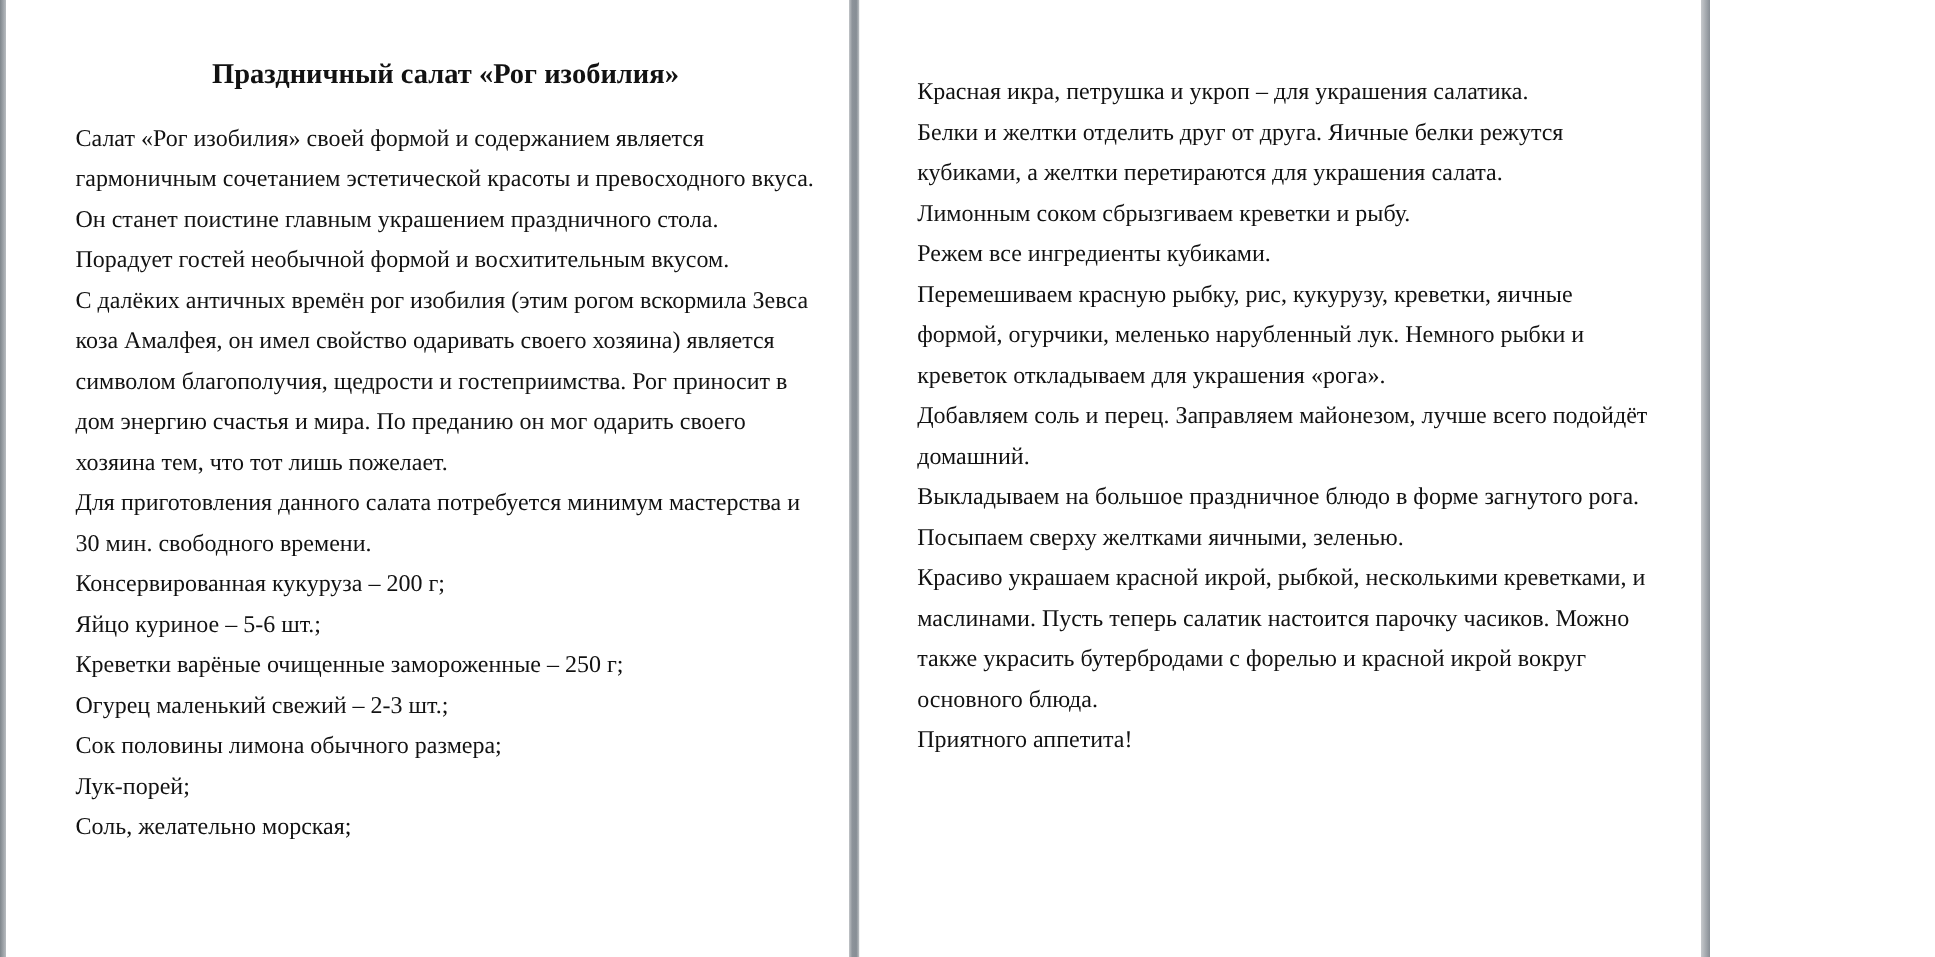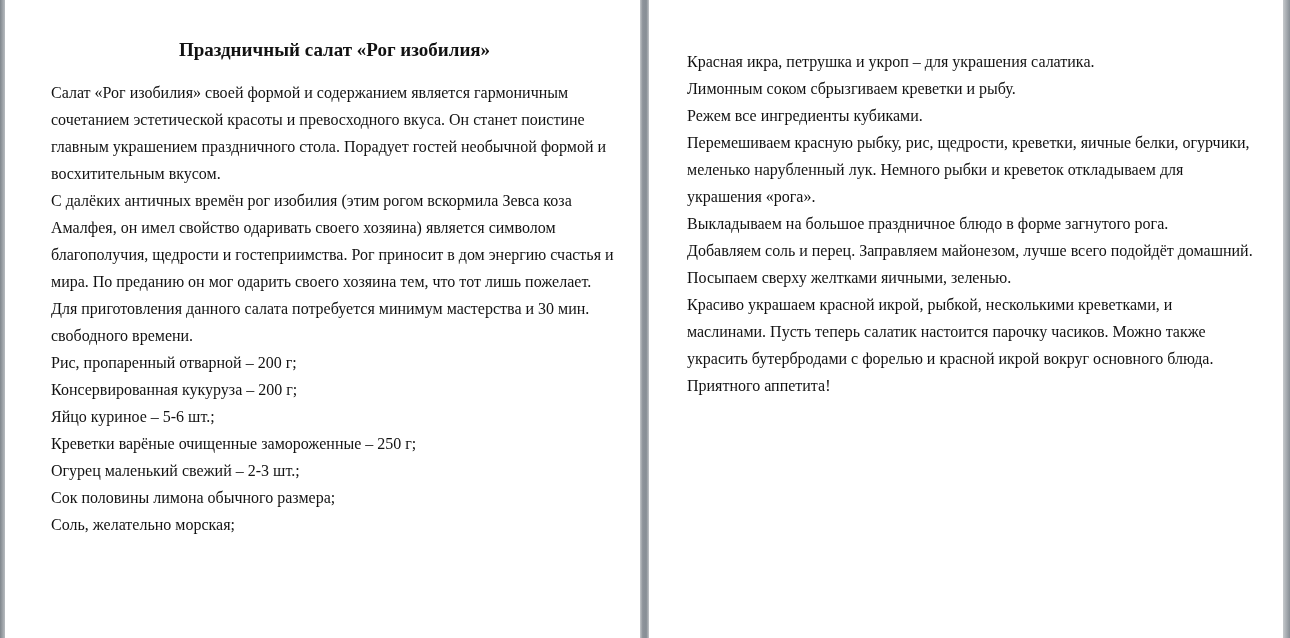--- a/index.html
+++ b/index.html
@@ -9,21 +9,21 @@
   }
   body {
     width: 1290px;
     height: 638px;
     overflow: hidden;
     font-family: "Liberation Serif", serif;
     color: #121212;
   }
   .canvas {
     position: relative;
-    width: 1290px;
+    width: 1140px;
     height: 638px;
     display: flex;
     flex-direction: row;
     align-items: stretch;
   }
   .edge-strip-left {
     width: 5px;
     background: linear-gradient(to right, #7f868c, #b8bcc0);
   }
   .edge-strip-right {
@@ -68,40 +68,41 @@
 
 <div class="canvas">
   <div class="edge-strip-left"></div>
 
   <div class="page page-1">
     <h1 class="doc-title">Праздничный салат «Рог изобилия»</h1>
     <div>
         <p class="para">Салат «Рог изобилия» своей формой и содержанием является гармоничным сочетанием эстетической красоты и превосходного вкуса. Он станет поистине главным украшением праздничного стола. Порадует гостей необычной формой и восхитительным вкусом.</p>
         <p class="para">С далёких античных времён рог изобилия (этим рогом вскормила Зевса коза Амалфея, он имел свойство одаривать своего хозяина) является символом благополучия, щедрости и гостеприимства. Рог приносит в дом энергию счастья и мира. По преданию он мог одарить своего хозяина тем, что тот лишь пожелает.</p>
         <p class="para">Для приготовления данного салата потребуется минимум мастерства и 30 мин. свободного времени.</p>
-        <p class="para">Рис, пропаренный отварной – 200 г;</p>
         <p class="para">Консервированная кукуруза – 200 г;</p>
         <p class="para">Яйцо куриное – 5-6 шт.;</p>
         <p class="para">Креветки варёные очищенные замороженные – 250 г;</p>
         <p class="para">Огурец маленький свежий – 2-3 шт.;</p>
         <p class="para">Сок половины лимона обычного размера;</p>
+        <p class="para">Лук-порей;</p>
         <p class="para">Соль, желательно морская;</p>
       </div>
   </div>
 
   <div class="page-gutter"></div>
 
   <div class="page page-2">
     <div>
         <p class="para">Красная икра, петрушка и укроп – для украшения салатика.</p>
+        <p class="para">Белки и желтки отделить друг от друга. Яичные белки режутся кубиками, а желтки перетираются для украшения салата.</p>
         <p class="para">Лимонным соком сбрызгиваем креветки и рыбу.</p>
         <p class="para">Режем все ингредиенты кубиками.</p>
-        <p class="para">Перемешиваем красную рыбку, рис, щедрости, креветки, яичные белки, огурчики, меленько нарубленный лук. Немного рыбки и креветок откладываем для украшения «рога».</p>
+        <p class="para">Перемешиваем красную рыбку, рис, кукурузу, креветки, яичные формой, огурчики, меленько нарубленный лук. Немного рыбки и креветок откладываем для украшения «рога».</p>
+        <p class="para">Добавляем соль и перец. Заправляем майонезом, лучше всего подойдёт домашний.</p>
         <p class="para">Выкладываем на большое праздничное блюдо в форме загнутого рога.</p>
-        <p class="para">Добавляем соль и перец. Заправляем майонезом, лучше всего подойдёт домашний.</p>
         <p class="para">Посыпаем сверху желтками яичными, зеленью.</p>
         <p class="para">Красиво украшаем красной икрой, рыбкой, несколькими креветками, и маслинами. Пусть теперь салатик настоится парочку часиков. Можно также украсить бутербродами с форелью и красной икрой вокруг основного блюда.</p>
         <p class="para">Приятного аппетита!</p>
       </div>
   </div>
 
   <div class="edge-strip-right"></div>
 </div>
 
 </body></html>

